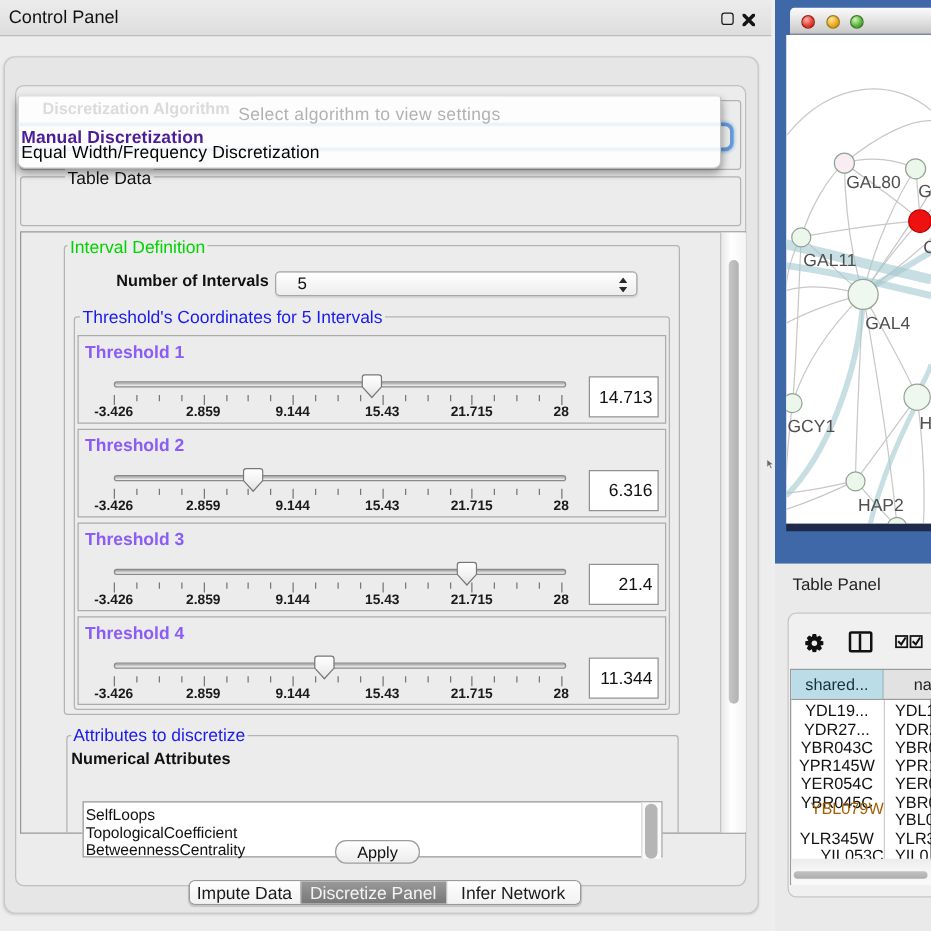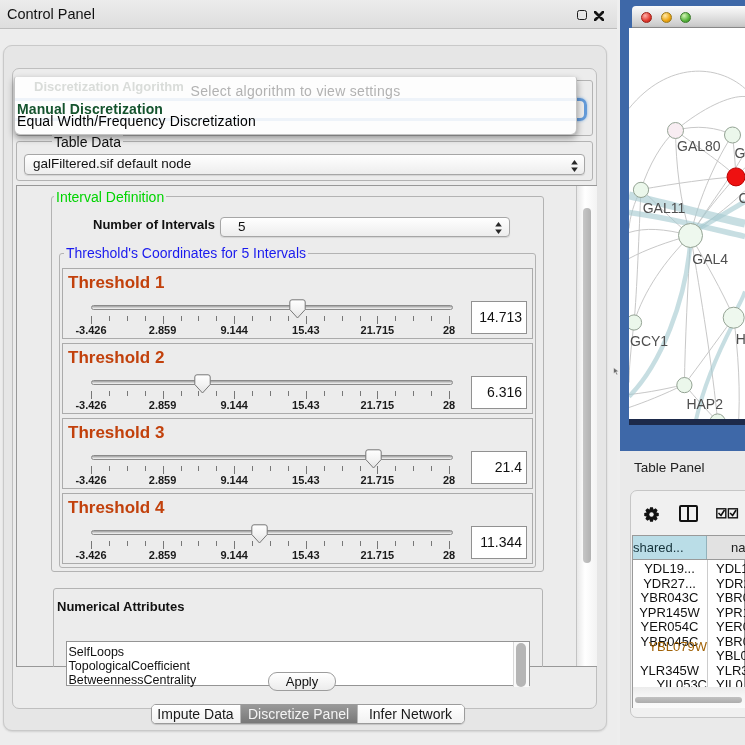--- a/index.html
+++ b/index.html
@@ -30,21 +30,21 @@
 #botseg .s { font-size:14px; line-height:18.5px; }
 
 .grp { border:1px solid #b3b3b3; border-radius:3px; }
 .grptitle { position:absolute; font-size:14px; background:#ececec; padding:0 2px; white-space:nowrap; }
 
 .combo { background:linear-gradient(#ffffff,#ededed); border:1px solid #a6a6a6; border-radius:4px;
   box-shadow:0 1px 1px rgba(0,0,0,0.1); }
 .combo .ct { position:absolute; left:8px; top:1px; font-size:13.5px; color:#111; }
 
 .thbox { left:62px; width:471px; height:71px; border:1px solid #ababab; background:#ececec; }
-.thlabel { position:absolute; left:5px; top:4px; font-size:17px; font-weight:bold; color:#c2410c; }
+.thlabel { position:absolute; left:5px; top:4px; font-size:14px; font-weight:bold; color:#8b5cf6; }
 .track { position:absolute; left:28px; width:362px; top:36px; height:5px;
   background:linear-gradient(#9d9d9d 0%,#c9c9c9 45%,#f7f7f7 100%); border:1px solid #8a8a8a; border-radius:3px; }
 .tick { position:absolute; width:1px; background:#777; }
 .slbl { position:absolute; top:55px; font-size:11px; font-weight:bold; color:#1a1a1a; transform:translateX(-50%); white-space:nowrap; }
 .fld { position:absolute; left:408px; top:32px; width:56px; height:33px; background:#fff;
   border:1px solid #919191; font-size:14px; color:#111; text-align:right; padding:7.2px 4px 0 0; }
 
 #attrlist { left:66px; top:621px; width:464px; height:45px; background:#fff; border:1px solid #949494;margin-top:20px; }
 #attrlist .li { position:absolute; left:1.5px; font-size:12.5px; color:#111; }
 
@@ -73,27 +73,20 @@
   <div class="abs" id="outerpanel"></div>
   <div class="abs" id="innerpanel"></div>
 
 
   <div class="abs grp" style="left:16px; top:80px; width:577px; height:56px;"></div>
 
   <div class="abs" style="left:560px; top:98px; width:27px; height:23px; border:3px solid #639ad8; border-radius:7px; box-shadow:0 0 3px #86b4e4;"></div>
 
   <div class="abs grp" style="left:16px; top:141px; width:577px; height:40px;"></div>
   <div class="grptitle" style="left:52px; top:133.5px; color:#111;">Table Data</div>
-  <div class="abs combo" style="left:24px; top:154px; width:561px; height:20.5px;">
-    <div class="ct">galFiltered.sif default node</div>
-    <svg style="position:absolute; right:6px; top:4.5px;" width="7" height="12">
-      <path d="M3.5 0 L6.8 4.4 L0.2 4.4 Z" fill="#282828"></path>
-      <path d="M3.5 12 L6.8 7.6 L0.2 7.6 Z" fill="#282828"></path>
-    </svg>
-  </div>
 
   <div class="abs" style="left:16px; top:185px; width:581px; height:482px; border:1px solid #989898; background:#ececec;"></div>
 
   <div class="abs" style="left:575.5px; top:186px; width:21px; height:480px; background:linear-gradient(to right,#e8e8e8,#ffffff 40%,#f3f3f3); border-left:1px solid #c3c3c3;"></div>
   <div class="abs" style="left:583px; top:208px; width:8px; height:355px; background:linear-gradient(to right,#c6c6c6,#b2b2b2); border-radius:4px;"></div>
 
   <div class="abs grp" style="left:51px; top:196px; width:493px; height:376px;"></div>
   <div class="grptitle" style="left:54px; top:188.5px; color:#00d400;">Interval Definition</div>
 
   <div class="abs" style="left:93px; top:216.8px; font-size:13px; font-weight:bold; color:#111;">Number of Intervals</div>
@@ -274,20 +267,21 @@
             </linearGradient>
           </defs>
           <path d="M3 0.8 L14 0.8 Q16.2 0.8 16.2 3 L16.2 10.5 L8.5 19 L0.8 10.5 L0.8 3 Q0.8 0.8 3 0.8 Z" fill="url(#thg3)" stroke="#777777"></path>
         </svg>
         <div class="fld">11.344</div>
       </div>
     </div>
 
   <div class="abs" style="left:16px; top:578px; width:560px; height:88.5px; overflow:hidden;">
     <div class="abs grp" style="left:36.7px; top:10px; width:490px; height:120px;"></div>
+    <div class="grptitle" style="left:40.5px; top:1.6px; color:#1a1aee;">Attributes to discretize</div>
     <div class="abs" style="left:41px; top:21.4px; font-size:13px; font-weight:bold; color:#111;">Numerical Attributes</div>
   </div>
   <div class="abs" id="attrlist">
     <div class="li" style="top:3.2px;">SelfLoops</div>
     <div class="li" style="top:16.5px;">TopologicalCoefficient</div>
     <div class="li" style="top:31.2px;">BetweennessCentrality</div>
     <div class="abs" style="right:0; top:0; width:16px; height:45px; background:#fafafa; border-left:1px solid #d8d8d8;"></div>
     <div class="abs" style="right:3px; top:1px; width:10px; height:44px; background:#b5b5b5; border-radius:5px;"></div>
   </div>
 
@@ -300,21 +294,21 @@
     <div class="s" style="width:106px;">Infer Network</div>
   </div>
 
   <div class="abs" style="left:14px; top:77px; width:563px; height:58px; background:#fdfdfd;
       border:1px solid rgba(150,150,150,0.55); border-top:none; border-radius:2px 2px 6px 6px; box-shadow:0 3px 7px rgba(0,0,0,0.4);">
     <div style="position:absolute; left:0; top:21px; width:100%; height:2.5px; background:#eef3f9;"></div>
     <div style="position:absolute; left:0; top:41px; width:100%; height:2.5px; background:#eef3f9;"></div>
   </div>
   <div class="abs" style="left:34px; top:79px; font-size:12px; font-weight:bold; font-size:13px; color:#d9dcd9;">Discretization Algorithm</div>
   <div class="abs" style="left:14px; top:82.5px; width:563px; text-align:center; font-size:14px; letter-spacing:0.3px; color:#b2b2b2;">Select algorithm to view settings</div>
-  <div class="abs" style="left:17px; top:101px; font-size:14px; letter-spacing:0.1px; font-weight:bold; color:#14532d;">Manual Discretization</div>
+  <div class="abs" style="left:17px; top:101px; font-size:14px; letter-spacing:0.1px; font-weight:bold; color:#4c1d95;">Manual Discretization</div>
   <div class="abs" style="left:17px; top:113px; font-size:14px; letter-spacing:0.15px; color:#000;">Equal Width/Frequency Discretization</div>
 
   <svg class="abs" style="left:612px; top:367px;" width="8" height="9" viewBox="0 0 8 9">
     <path d="M1.5 0.5 L1.5 7 L3.2 5.2 L4.6 8 L5.8 7.4 L4.4 4.8 L6.8 4.6 Z" fill="#6a6a6a" stroke="#fff" stroke-width="0.5"></path>
   </svg>
 
   <div class="abs" id="netwin">
     <div id="nettitle">
       <div class="tl" style="left:9.9px; background:radial-gradient(circle at 35% 30%, #ffb0a8, #e23b30 60%, #a61d12); border:0.5px solid #9c2018;"></div>
       <div class="tl" style="left:29.4px; background:radial-gradient(circle at 35% 30%, #ffe9a8, #eda511 60%, #b97b0a); border:0.5px solid #9a7a1a;"></div>
@@ -400,21 +394,21 @@
     <svg class="abs" style="left:96px; top:57px;" width="23" height="11" viewBox="0 0 23 11">
       <g fill="none" stroke="#111">
         <rect x="0.8" y="0.8" width="9" height="9" stroke-width="1.4"></rect>
         <rect x="12.4" y="0.8" width="9" height="9" stroke-width="1.4"></rect>
         <path d="M2.5 5 L5 7.5 L8.5 2" stroke-width="1.6"></path>
         <path d="M14.1 5 L16.6 7.5 L20.1 2" stroke-width="1.6"></path>
       </g>
     </svg>
 
     <div class="abs" style="left:12px; top:84px; width:113px; height:173px; background:#fff; border:1px solid #9a9a9a;"></div>
-    <div class="abs" style="left:13px; top:85px; width:74px; height:23px; background:#badde7; border-right:1px solid #93b2bb; font-size:13px; line-height:23px; color:#15323a;">shared...</div>
+    <div class="abs" style="left:13px; top:85px; width:74px; height:23px; background:#badde7; border-right:1px solid #93b2bb; font-size:13px; text-align:center; line-height:23px; color:#15323a;">shared...</div>
     <div class="abs" style="left:87px; top:85px; width:38px; height:23px; background:#e2e2e2; font-size:13px; color:#222; padding-left:24px; line-height:23px;">na</div>
     <div class="abs" style="left:13px; top:108px; width:112px; height:1px; background:#9a9a9a;"></div>
     <div id="tprows">
         <div class="abs" style="left:12px; top:110.0px; width:75px; text-align:center; font-size:13px; color:#111;">YDL19...</div>
         <div class="abs" style="left:96px; top:110.0px; font-size:13px; color:#111; white-space:nowrap;">YDL1</div>
         <div class="abs" style="left:12px; top:124.5px; width:75px; text-align:center; font-size:13px; color:#111;">YDR27...</div>
         <div class="abs" style="left:96px; top:124.5px; font-size:13px; color:#111; white-space:nowrap;">YDR2</div>
         <div class="abs" style="left:12px; top:139.1px; width:75px; text-align:center; font-size:13px; color:#111;">YBR043C</div>
         <div class="abs" style="left:96px; top:139.1px; font-size:13px; color:#111; white-space:nowrap;">YBR0</div>
         <div class="abs" style="left:12px; top:153.7px; width:75px; text-align:center; font-size:13px; color:#111;">YPR145W</div>

